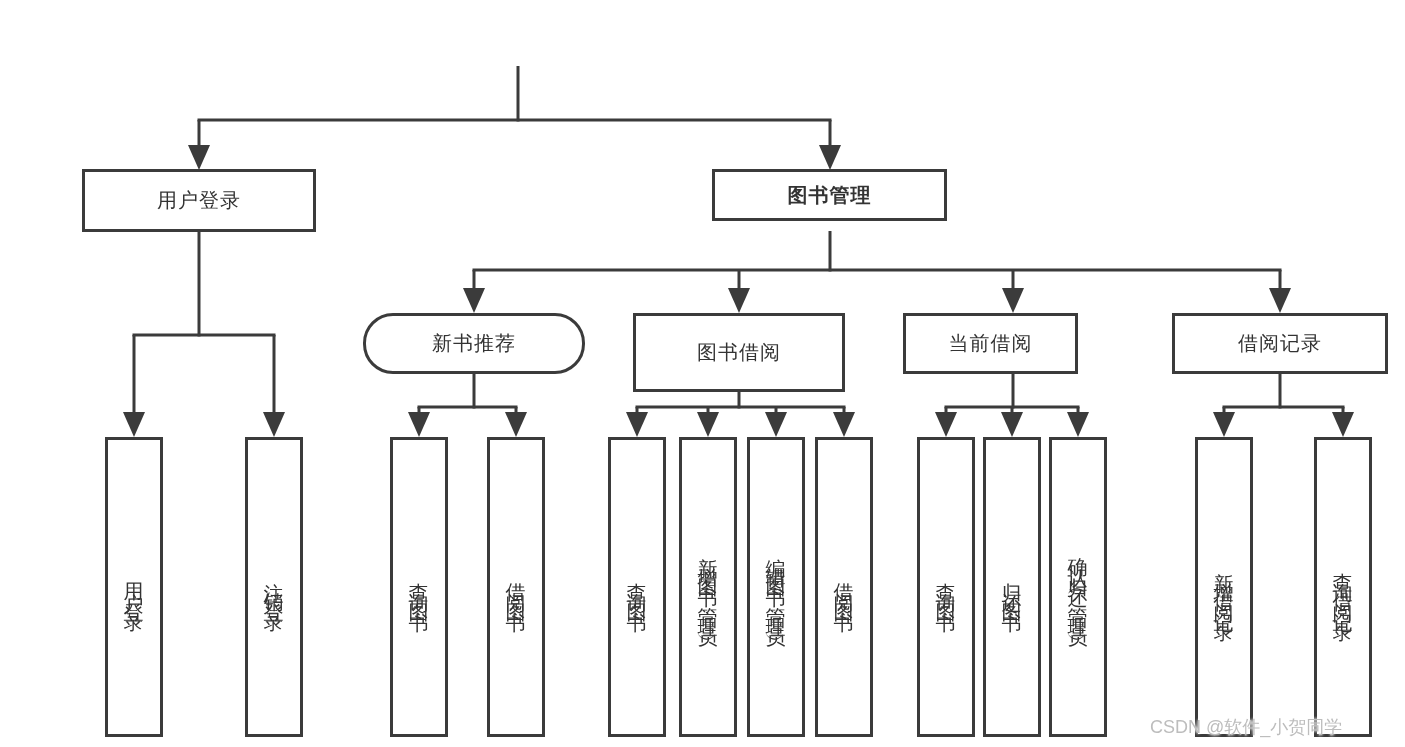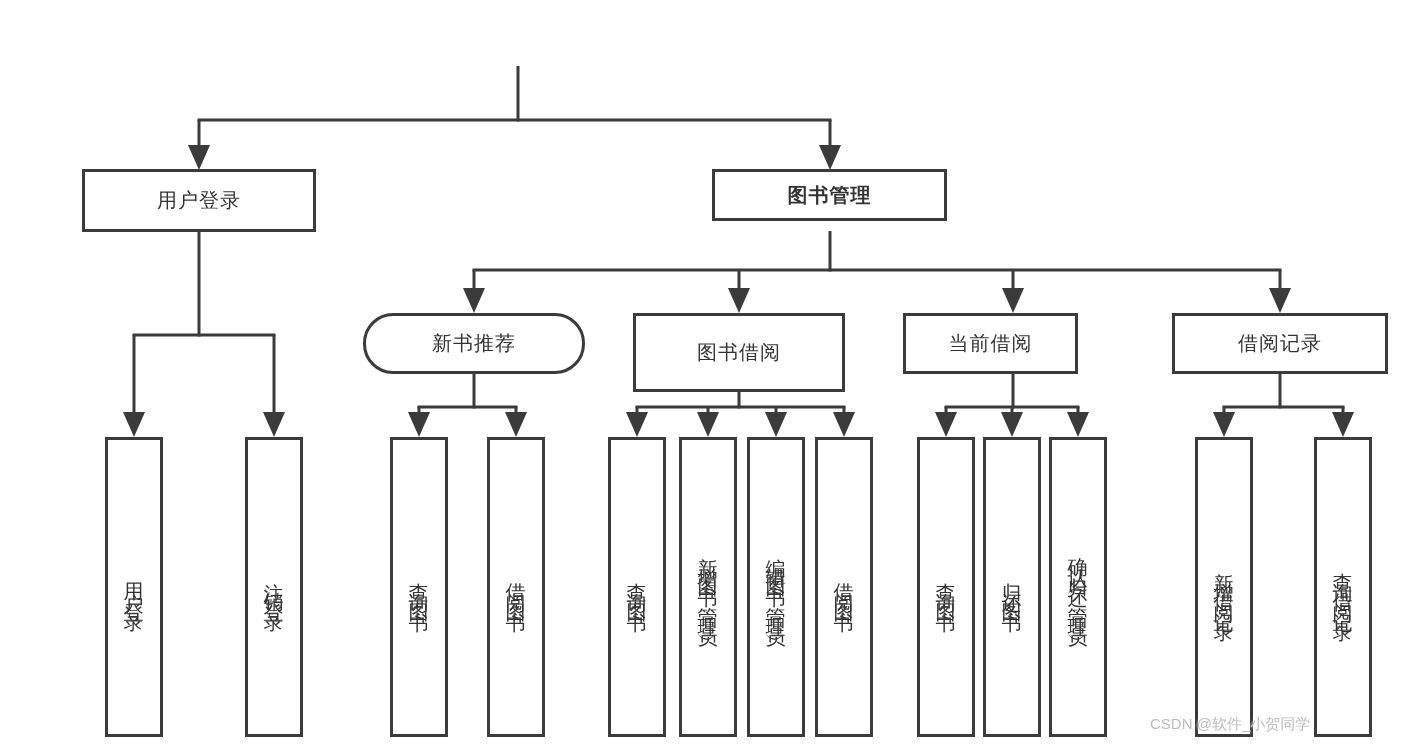--- a/index.html
+++ b/index.html
@@ -46,21 +46,21 @@
   .l-ul1 { left:105px; }  .l-ul2 { left:245px; }
   .l-nb1 { left:390px; }  .l-nb2 { left:487px; }
   .l-bb1 { left:608px; }  .l-bb2 { left:679px; }  .l-bb3 { left:747px; }  .l-bb4 { left:815px; }
   .l-cb1 { left:917px; }  .l-cb2 { left:983px; }  .l-cb3 { left:1049px; }
   .l-br1 { left:1195px; } .l-br2 { left:1314px; }
   .watermark {
     position: absolute;
     left: 1150px;
     top: 715px;
     width: 250px;
-    font-size: 15px;
+    font-size: 18px;
     color: #bdbdbd;
     text-shadow: 0 0 3px #ffffff, 0 0 3px #ffffff;
     white-space: nowrap;
     z-index: 3;
   }
 </style>
 </head>
 <body>
 
 <div class="canvas">

